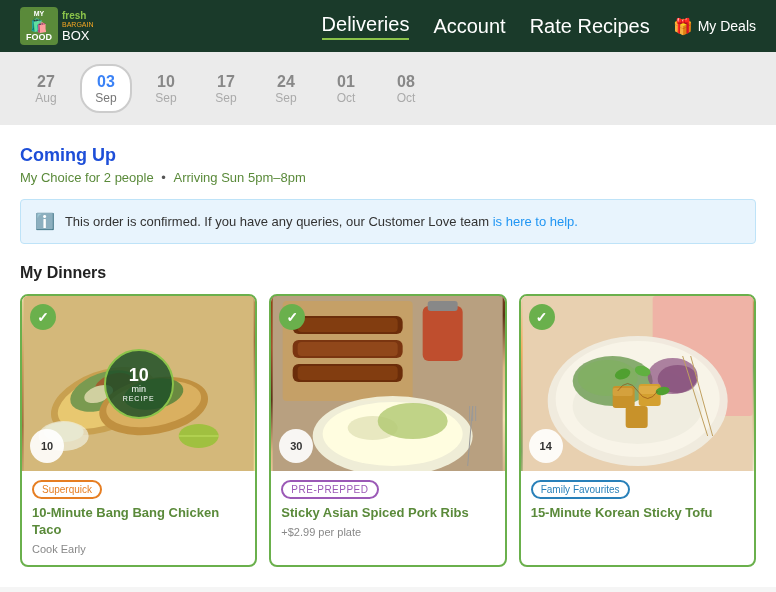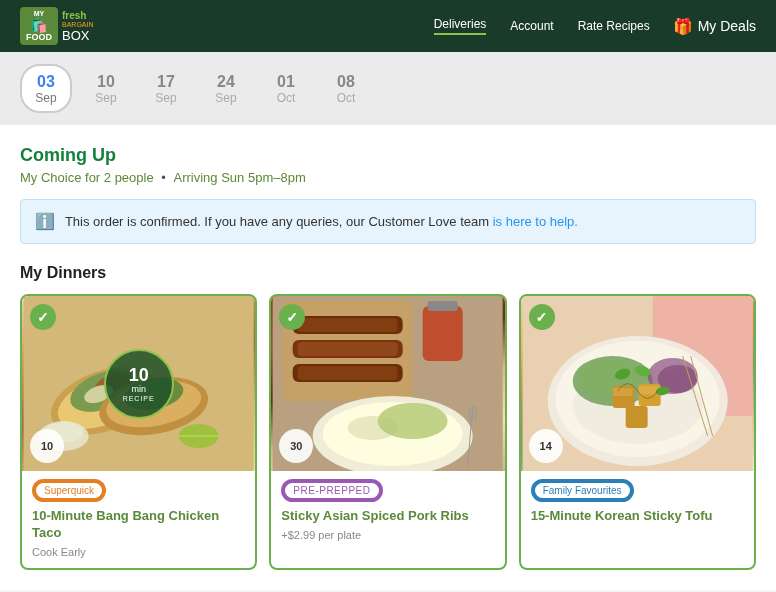--- a/index.html
+++ b/index.html
@@ -31,21 +31,21 @@
     .logo-box .food { color: white; font-size: 9px; font-weight: bold; line-height: 1; }
     .logo-fresh {
       display: flex; flex-direction: column;
       align-items: flex-start;
     }
     .logo-fresh .fresh { color: #8bc34a; font-size: 10px; font-weight: bold; }
     .logo-fresh .bargain { color: #f5a623; font-size: 7px; }
     .logo-fresh .box { color: white; font-size: 13px; font-weight: normal; }
     nav { display: flex; align-items: center; gap: 24px; }
     nav a {
-      color: white; text-decoration: none; font-size: 12px; font-weight: 500;
+      color: white; text-decoration: none; font-size: 20px; font-weight: 500;
     }
     nav a.active {
       color: white;
       border-bottom: 2px solid #8bc34a;
       padding-bottom: 2px;
     }
     .my-deals {
       display: flex; align-items: center; gap: 4px; color: white; font-size: 14px; font-weight: 500;
     }
     .gift-icon { font-size: 16px; }
@@ -83,21 +83,21 @@
     }
     .date-item.inactive .day-num { color: #888; }
     .date-item.inactive .month { color: #aaa; }
 
     
     .main { background: white; padding: 20px; }
 
     .coming-up-title {
       font-size: 18px;
       font-weight: bold;
-      color: #15803d;
+      color: #1d4ed8;
       margin-bottom: 4px;
     }
     .coming-up-sub {
       font-size: 13px;
       color: #555;
       margin-bottom: 14px;
     }
     .coming-up-sub span.green { color: #5a8a3a; font-weight: 500; }
     .coming-up-sub .dot { color: #555; margin: 0 4px; }
 
@@ -194,21 +194,21 @@
       border: 2px solid #8bc34a;
     }
     .ten-min-overlay .num { font-size: 18px; font-weight: bold; line-height: 1; }
     .ten-min-overlay .min { font-size: 9px; line-height: 1.2; }
     .ten-min-overlay .recipe { font-size: 7px; letter-spacing: 1px; }
 
     .meal-info { padding: 8px 10px 10px; }
 
     .tag-badge {
       display: inline-block;
-      border: 4px solid #7f1d1d;
+      border: 2px solid #7f1d1d;
       border-radius: 12px;
       padding: 2px 8px;
       font-size: 10px;
       color: #666;
       margin-bottom: 6px;
     }
     .tag-badge.superquick { color: #e67e22; border-color: #e67e22; }
     .tag-badge.preprepped { color: #9b59b6; border-color: #9b59b6; text-transform: uppercase; letter-spacing: 0.5px; }
     .tag-badge.family { color: #2980b9; border-color: #2980b9; }
 
@@ -269,20 +269,24 @@
     <a href="#">Account</a>
     <a href="#">Rate Recipes</a>
     <div class="my-deals">
       <span class="gift-icon">🎁</span>
       <span>My Deals</span>
     </div>
   </nav>
 </header>
 
 <div class="date-selector">
+  <div class="date-item inactive">
+    <span class="day-num">27</span>
+    <span class="month">Aug</span>
+  </div>
   <div class="date-item active">
     <span class="day-num">03</span>
     <span class="month">Sep</span>
   </div>
   <div class="date-item inactive">
     <span class="day-num">10</span>
     <span class="month">Sep</span>
   </div>
   <div class="date-item inactive">
     <span class="day-num">17</span>

